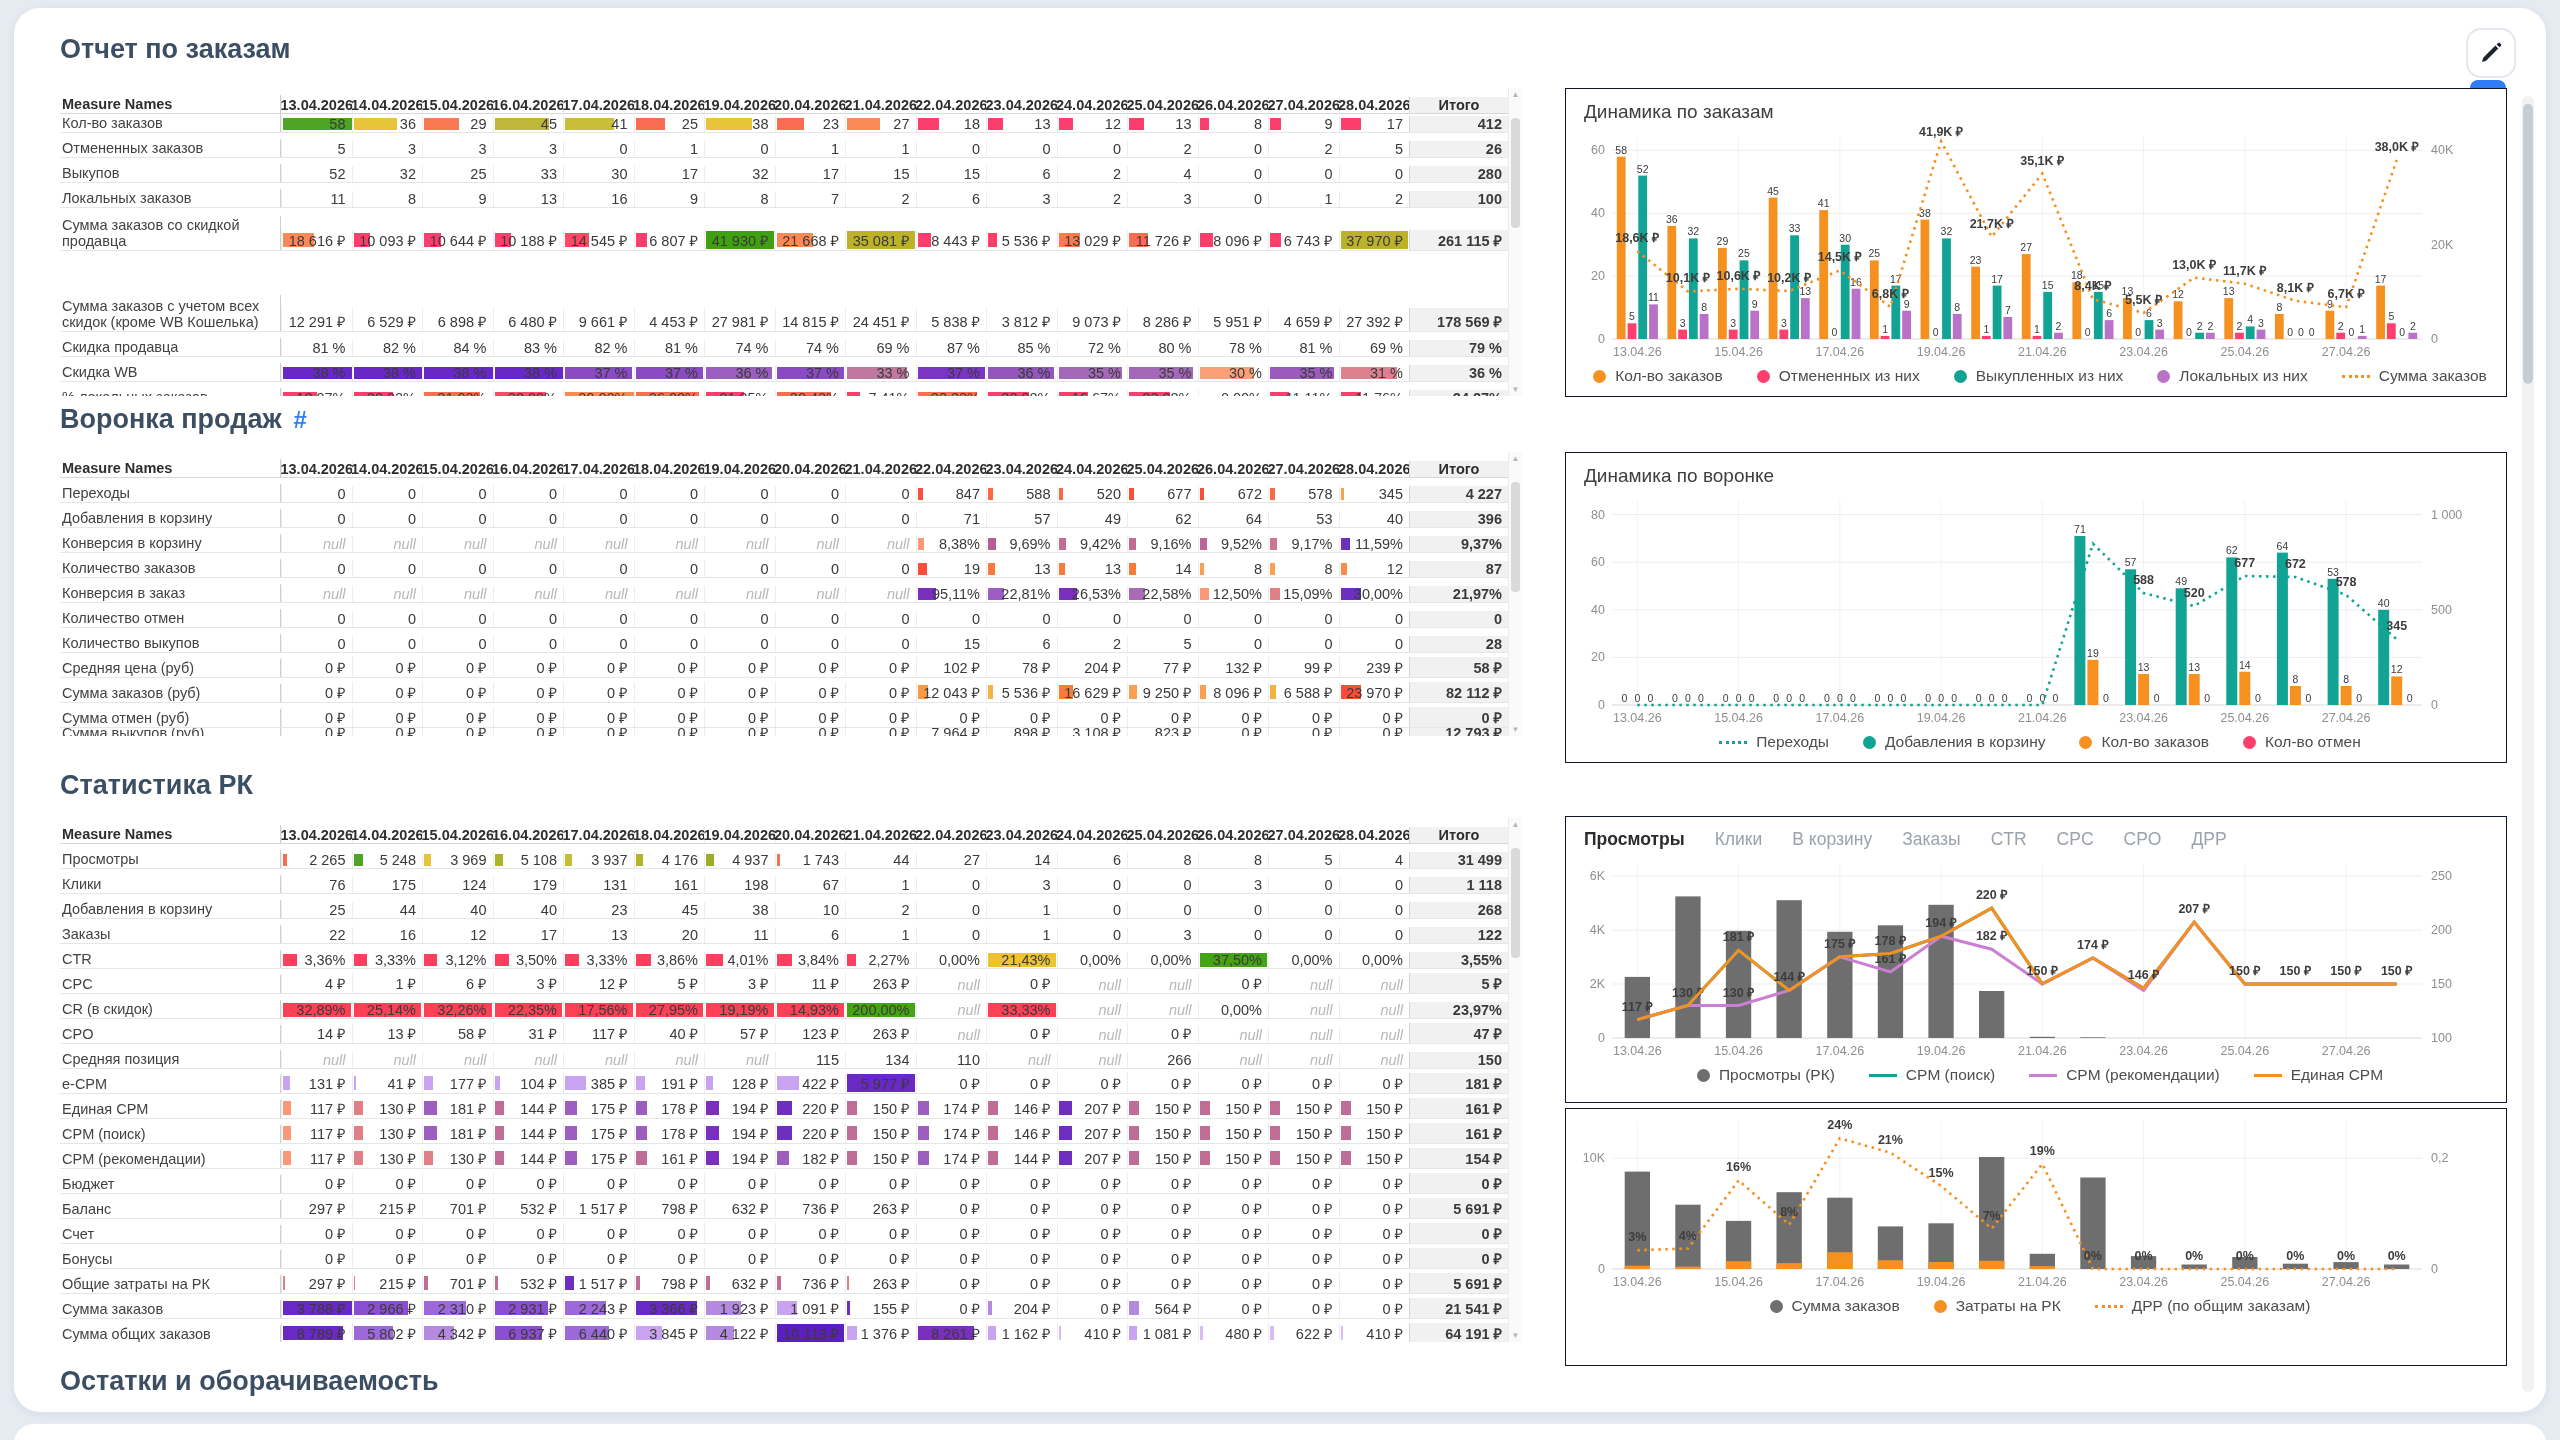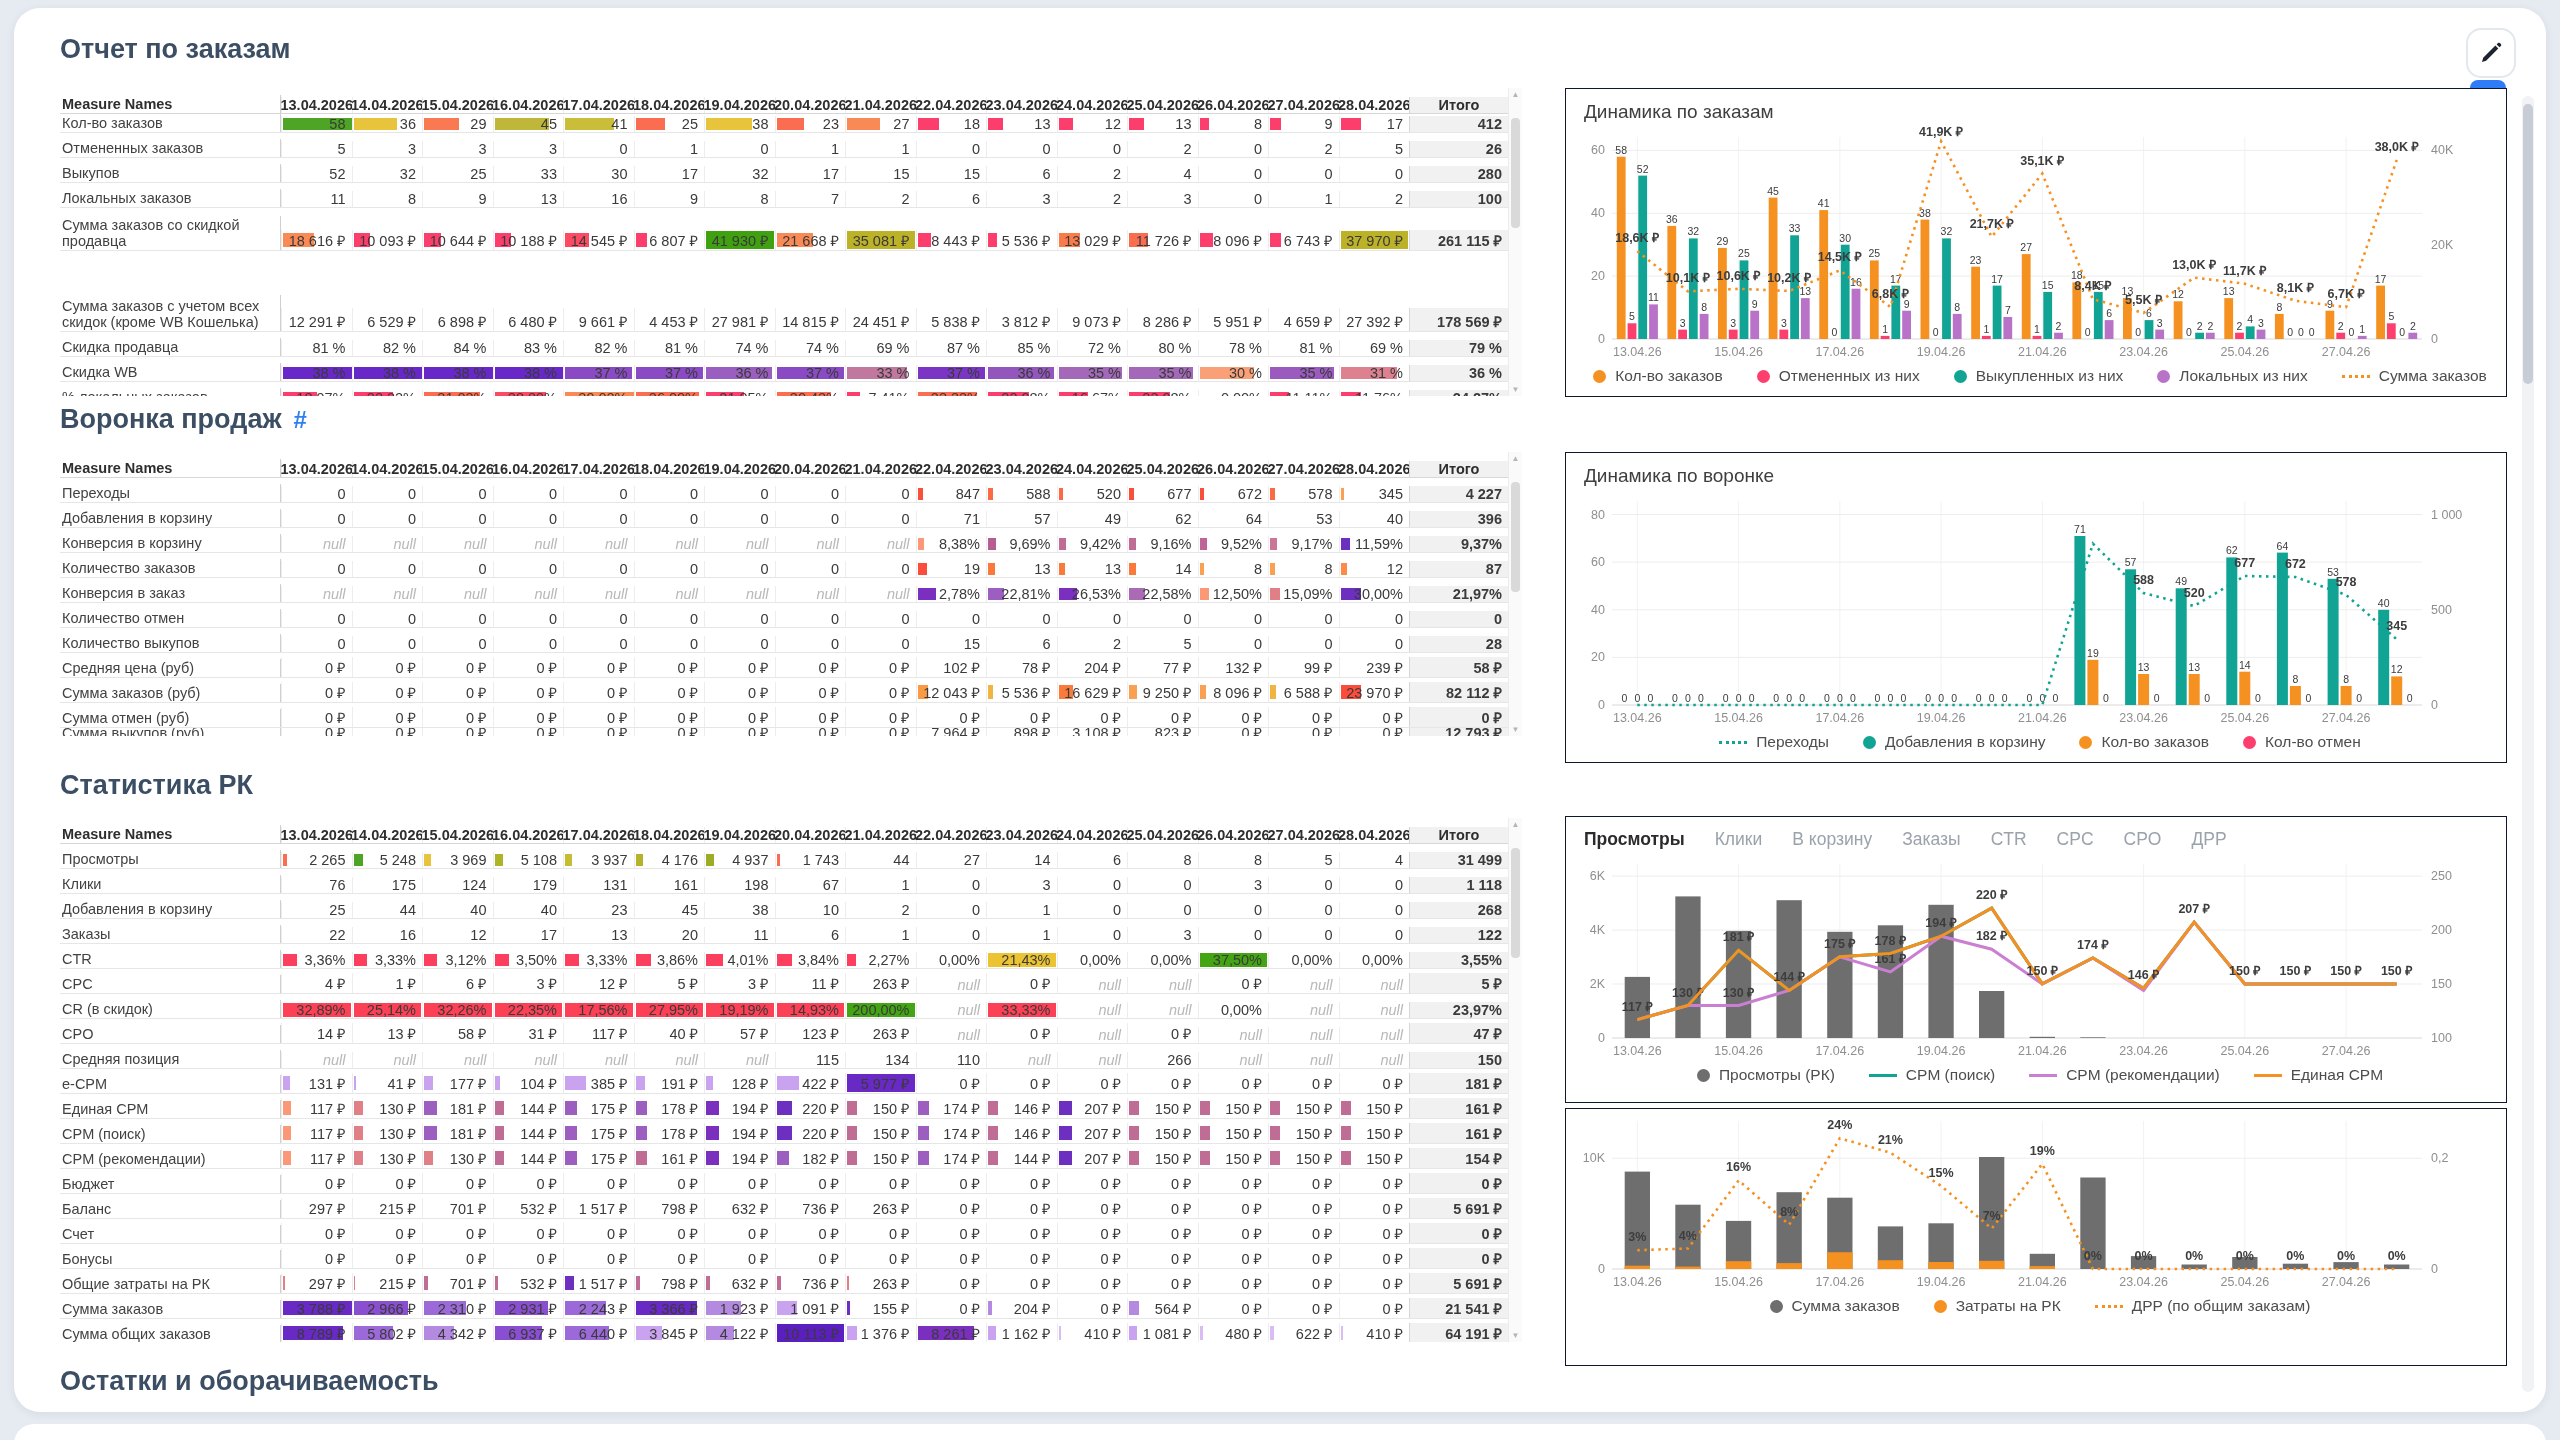--- a/index.html
+++ b/index.html
@@ -1106,21 +1106,21 @@
             <span class="val nul">null</span>
           </div>
           <div class="cell ">
             <span class="val nul">null</span>
           </div>
           <div class="cell ">
             <span class="val nul">null</span>
           </div>
           <div class="cell ">
             <span class="bar " style="width:27%;background:#7b2fbe"></span>
-            <span class="val ">2,78%</span>
+            <span class="val ">95,11%</span>
           </div>
           <div class="cell ">
             <span class="bar " style="width:23%;background:#9c5fc0"></span>
             <span class="val ">22,81%</span>
           </div>
           <div class="cell ">
             <span class="bar " style="width:27%;background:#7b2fbe"></span>
             <span class="val ">26,53%</span>
           </div>
           <div class="cell ">

